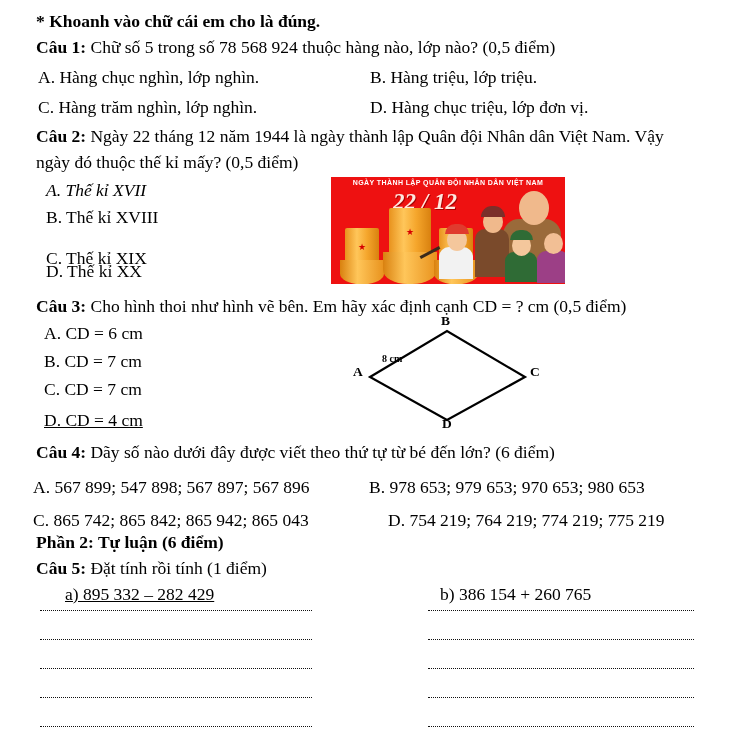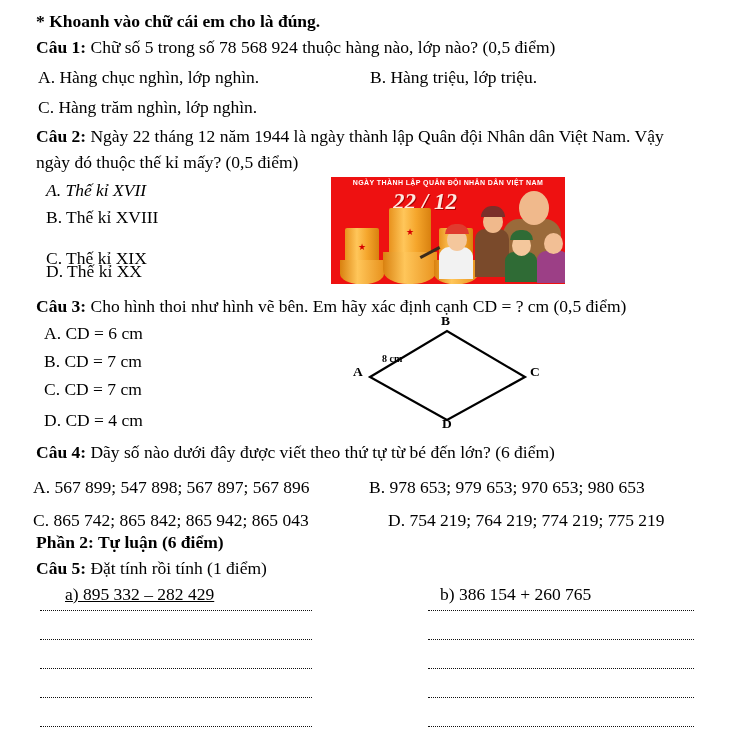--- a/index.html
+++ b/index.html
@@ -147,21 +147,21 @@
     width: 22px; height: 3px;
     background: #3a2a1c;
     transform: rotate(-28deg);
   }
 
   
   #q3-text { left: 36px; top: 297px; }
   #q3-a { left: 44px; top: 324px; }
   #q3-b { left: 44px; top: 352px; }
   #q3-c { left: 44px; top: 380px; }
-  #q3-d { left: 44px; top: 411px; }
+  #q3-d { left: 44px; top: 411px; text-decoration: underline; }
 
   #rhombus {
     position: absolute;
     left: 340px;
     top: 312px;
     width: 240px;
     height: 125px;
   }
   .geo-lbl {
     position: absolute;
@@ -201,20 +201,21 @@
 <body>
 
 <div class="page">
 
   <div class="ln" id="title">* Khoanh vào chữ cái em cho là đúng.</div>
 
   <div class="ln" id="q1-text"><span class="lbl">Câu 1:</span><span> Chữ số 5 trong số 78 568 924 thuộc hàng nào, lớp nào? (0,5 điểm)</span></div>
   <div class="ln" id="q1-a">A. Hàng chục nghìn, lớp nghìn.</div>
   <div class="ln" id="q1-b">B. Hàng triệu, lớp triệu.</div>
   <div class="ln" id="q1-c">C. Hàng trăm nghìn, lớp nghìn.</div>
+  <div class="ln" id="q1-d">D. Hàng chục triệu, lớp đơn vị.</div>
 
   <div class="ln" id="q2-l1"><span class="lbl">Câu 2:</span><span> Ngày 22 tháng 12 năm 1944 là ngày thành lập Quân đội Nhân dân Việt Nam. Vậy</span></div>
   <div class="ln" id="q2-l2">ngày đó thuộc thế kỉ mấy? (0,5 điểm)</div>
   <div class="ln" id="q2-a">A. Thế kỉ XVII</div>
   <div class="ln" id="q2-b">B. Thế kỉ XVIII</div>
   <div class="ln" id="q2-c">C. Thế kỉ XIX</div>
   <div class="ln" id="q2-d">D. Thế kỉ XX</div>
 
   <div id="poster">
     <div class="poster-title">NGÀY THÀNH LẬP QUÂN ĐỘI NHÂN DÂN VIỆT NAM</div>

